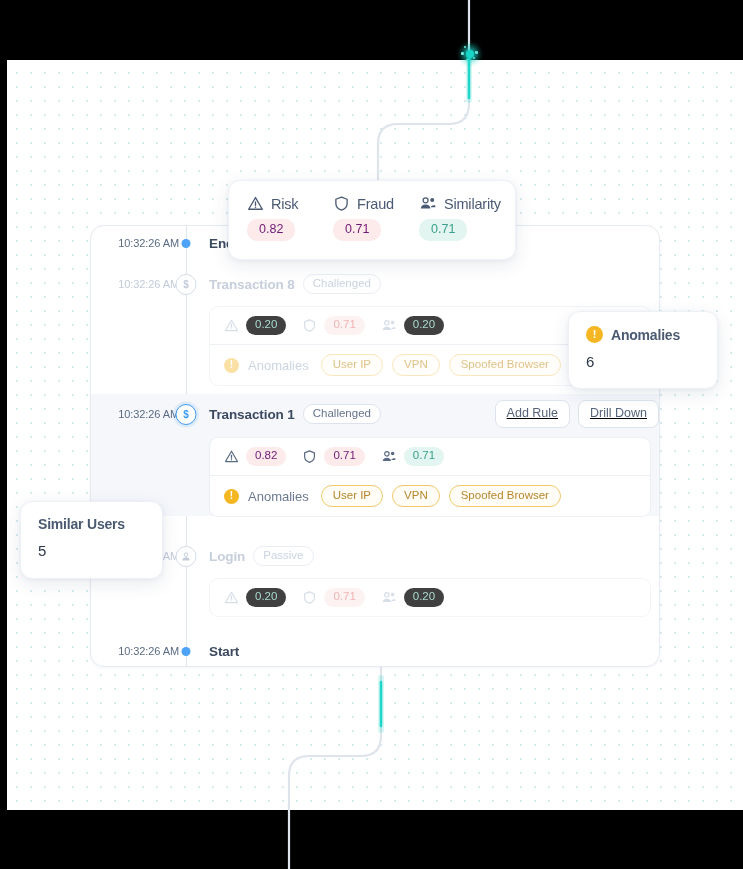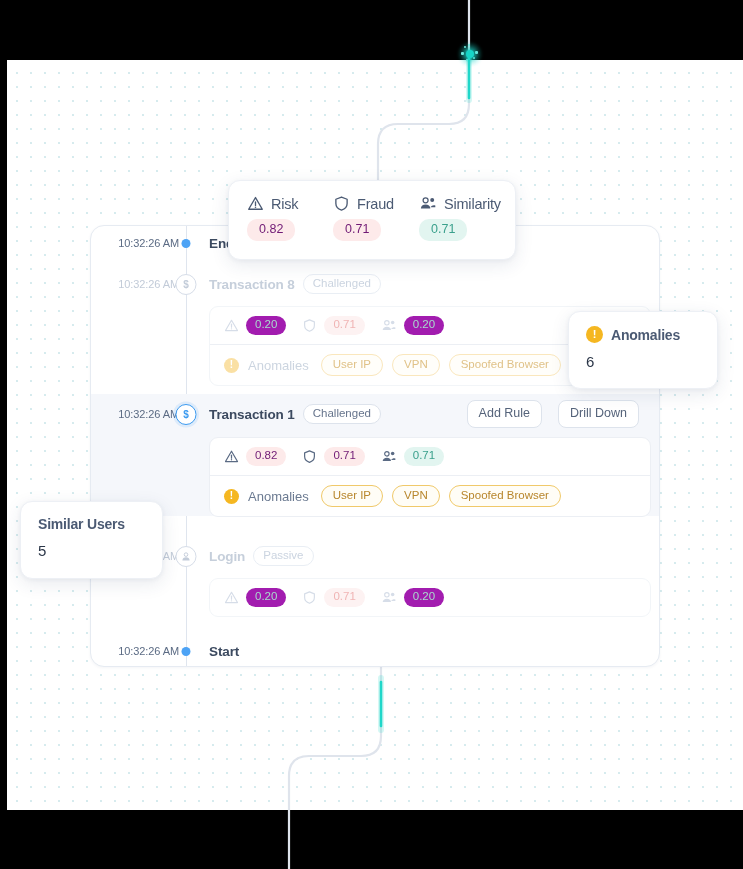--- a/index.html
+++ b/index.html
@@ -183,23 +183,24 @@
     border: 1px solid #dde3ec;
     border-radius: 11px;
     color: #66748c;
     background: #ffffff;
     line-height: 1;
   }
   .badge.dim { color: #cbd4e0; border-color: #e9eef4; }
 
   .row-actions {
     position: absolute;
-    right: 20px;
-    display: flex;
-    gap: 16px;
+    right: 0;
+    display: flex;
+    gap: 8px;
+    text-decoration: underline;
   }
   .btn {
     font-family: "Liberation Sans", sans-serif;
     font-size: 12.5px;
     color: #55637a;
     background: #ffffff;
     border: 1px solid #dde3ec;
     border-radius: 8px;
     padding: 6px 11px 7px;
     line-height: 1;
@@ -236,21 +237,21 @@
   .pill {
     font-size: 11.5px;
     padding: 3px 9px 4px;
     border-radius: 10px;
     line-height: 1;
     font-weight: 400;
   }
   .pill.red   { background: #fdeaea; color: #701a75; }
   .pill.teal  { background: #e2f5f0; color: #3aa08c; }
   .pill.red.dim  { background: #fdf2f2; color: #f0b4b4; }
-  .pill.teal.dim { background: #a21caf; color: #a9d9cd; }
+  .pill.teal.dim { background: #404040; color: #a9d9cd; }
 
   .anoms {
     display: flex;
     align-items: center;
     gap: 9px;
     height: 40px;
     padding: 0 14px;
     border-top: 1px solid #eceff4;
   }
   .anoms-label {

